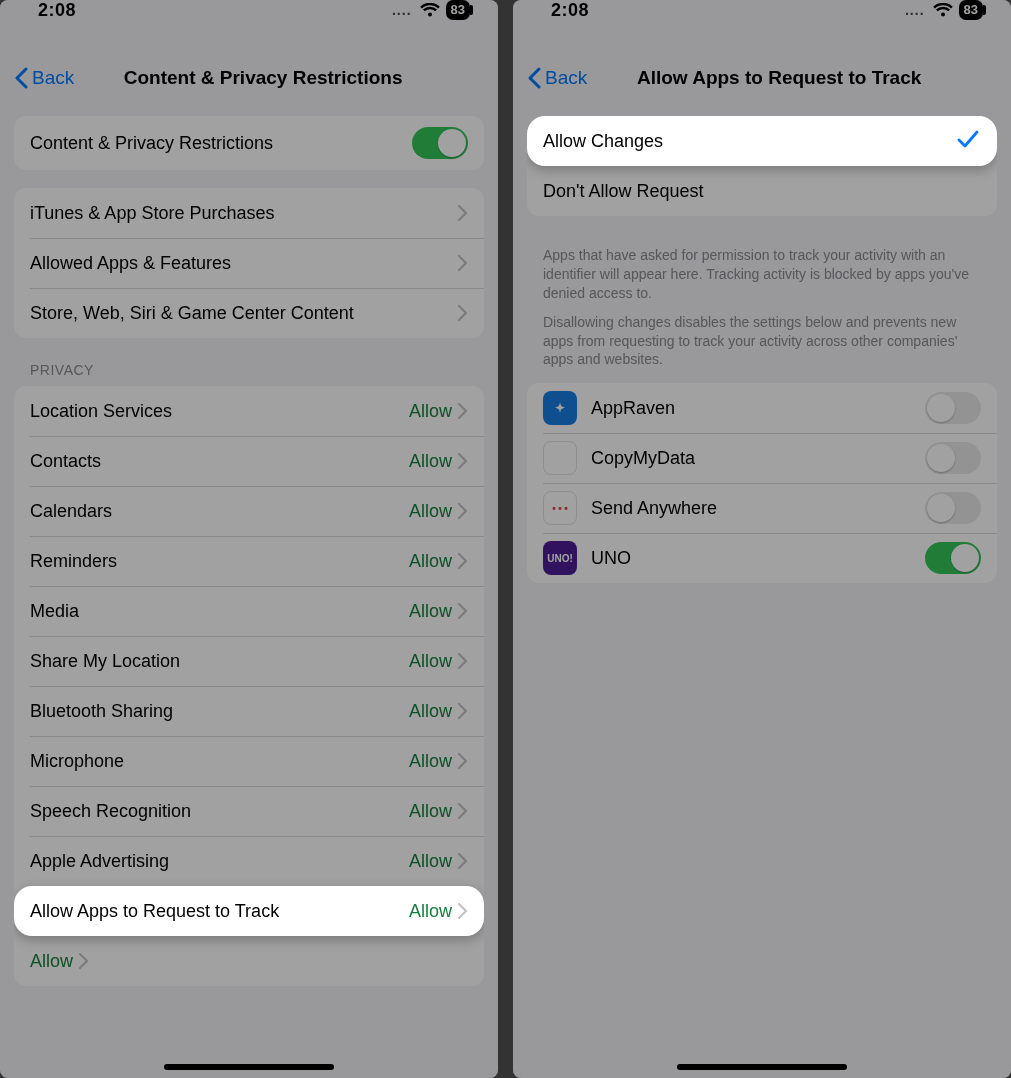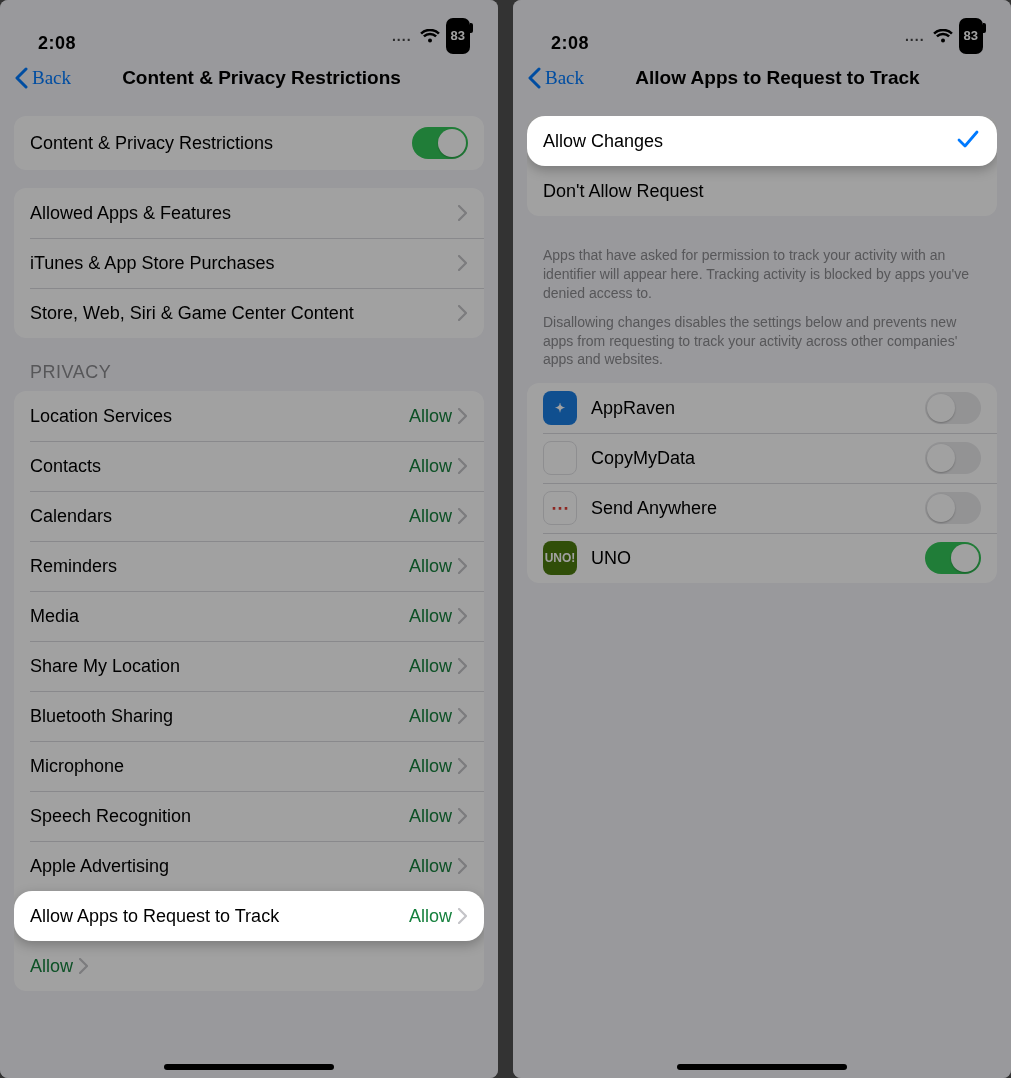--- a/index.html
+++ b/index.html
@@ -23,21 +23,21 @@
   }
   .dim-overlay {
     position: absolute;
     inset: 0;
     background: rgba(0,0,0,0.37);
     pointer-events: none;
     z-index: 50;
   }
   .status-bar {
     display: flex;
-    align-items: flex-end;
+    align-items: flex-start;
     height: 54px;
     padding: 0 28px 0 38px;
     font-size: 18px;
     font-weight: 600;
   }
   .status-time { flex: 0 0 auto; letter-spacing: 0.5px; }
   .status-right {
     margin-left: auto;
     display: flex;
     align-items: center;
@@ -47,21 +47,21 @@
   .wifi-icon, .battery-icon { display:inline-flex; align-items:center; }
   .battery {
     display: inline-flex;
     align-items: center;
     background: #000;
     color: #fff;
     border-radius: 7px;
     padding: 1px 5px 1px 5px;
     font-size: 13px;
     font-weight: 700;
-    height: 36px;
+    height: 20px;
     line-height: 18px;
     position: relative;
   }
   .battery::after {
     content:"";
     position:absolute;
     right:-3px; top:5px;
     width:3px; height:10px;
     background:#000;
     border-radius: 0 2px 2px 0;
@@ -71,21 +71,20 @@
     align-items: center;
     height: 48px;
     padding: 0 14px;
   }
   .back-button {
     display:flex;
     align-items:center;
     color: #007aff;
     font-size: 19px;
     gap: 2px;
-    font-family: Liberation Serif, serif;
   }
   .chevron-left {
     width: 16px; height: 22px;
     display:inline-block;
   }
   .nav-title {
     flex: 1;
     text-align: center;
     font-size: 19px;
     font-weight: 600;
@@ -123,21 +122,21 @@
     width: 10px; height: 16px;
     color:#c4c4c8;
     flex-shrink:0;
   }
   .row .check {
     color:#007aff;
     flex-shrink:0;
     margin-right:2px;
   }
   .section-header {
-    font-size: 18px;
+    font-size: 14px;
     letter-spacing: 0.5px;
     color:#8a8a8e;
     margin: 24px 30px 0 30px;
     text-transform: uppercase;
   }
   .footer-text {
     font-size: 14px;
     color:#8a8a8e;
     line-height: 1.35;
     margin: 10px 30px 0 30px;
@@ -178,21 +177,21 @@
     width: 34px; height: 34px;
     border-radius: 8px;
     margin-right: 14px;
     flex-shrink: 0;
     display:flex; align-items:center; justify-content:center;
     color:#fff; font-size:12px; font-weight:700;
   }
   .icon-appraven { background:#1a7ee3; }
   .icon-copymydata { background:#fff; border:1px solid #e1e1e5; font-size:20px;}
   .icon-sendanywhere { background:#fff; border:1px solid #e1e1e5; color:#e03e36; font-size:18px;}
-  .icon-uno { background:#4d7c0f; font-size:12px; }
+  .icon-uno { background:#4c1d95; font-size:10px; }
 
   .home-indicator {
     position:absolute;
     bottom:8px; left:50%;
     transform:translateX(-50%);
     width:170px; height:6px;
     background:#000;
     border-radius:3px;
     z-index:60;
   }
@@ -235,27 +234,27 @@
       <div class="row tall">
         <span class="label">Content &amp; Privacy Restrictions</span>
         <span class="toggle on">
             <span class="knob"></span>
           </span>
       </div>
     </div>
 
     <div class="group" id="left-group1">
         <div class="row">
+          <span class="label">iTunes &amp; App Store Purchases</span>
+          <span class="chevron"><svg width="9" height="16" viewBox="0 0 9 16">
+              <path d="M1 1l7 7-7 7" stroke="#c4c4c8" stroke-width="2.2" fill="none" stroke-linecap="round" stroke-linejoin="round"></path>
+            </svg></span>
+        </div>
+        <div class="row">
           <span class="label">Allowed Apps &amp; Features</span>
-          <span class="chevron"><svg width="9" height="16" viewBox="0 0 9 16">
-              <path d="M1 1l7 7-7 7" stroke="#c4c4c8" stroke-width="2.2" fill="none" stroke-linecap="round" stroke-linejoin="round"></path>
-            </svg></span>
-        </div>
-        <div class="row">
-          <span class="label">iTunes &amp; App Store Purchases</span>
           <span class="chevron"><svg width="9" height="16" viewBox="0 0 9 16">
               <path d="M1 1l7 7-7 7" stroke="#c4c4c8" stroke-width="2.2" fill="none" stroke-linecap="round" stroke-linejoin="round"></path>
             </svg></span>
         </div>
         <div class="row">
           <span class="label">Store, Web, Siri &amp; Game Center Content</span>
           <span class="chevron"><svg width="9" height="16" viewBox="0 0 9 16">
               <path d="M1 1l7 7-7 7" stroke="#c4c4c8" stroke-width="2.2" fill="none" stroke-linecap="round" stroke-linejoin="round"></path>
             </svg></span>
         </div>

